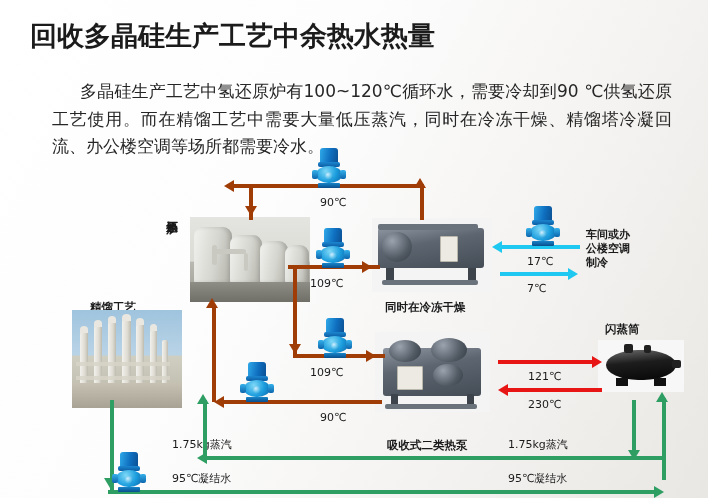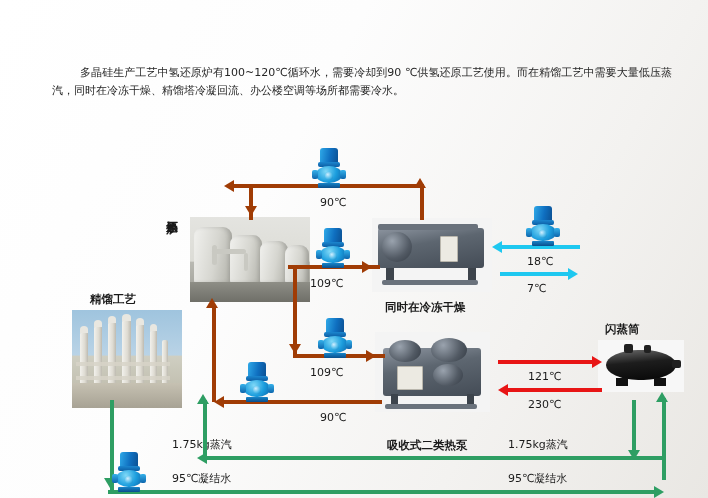--- a/index.html
+++ b/index.html
@@ -16,22 +16,22 @@
     overflow:hidden;
   }
   
   .title{
     position:absolute;left:30px;top:18px;
     font-size:27px;font-weight:bold;color:#1b1b1b;
     letter-spacing:0px;white-space:nowrap;
     font-family:"DejaVu Sans","Liberation Sans",sans-serif;
   }
   .body-text{
-    position:absolute;left:52px;top:64px;width:620px;
-    font-size:11px;line-height:1.62;color:#262626;
+    position:absolute;left:52px;top:78px;width:620px;
+    font-size:17px;line-height:1.62;color:#262626;
     text-indent:28px;text-align:justify;
   }
   
   .lbl{position:absolute;font-size:11px;color:#1a1a1a;white-space:nowrap;}
   .lbl-cn{position:absolute;font-size:11.5px;color:#1a1a1a;white-space:nowrap;font-weight:bold;}
   .lbl-vert{
     position:absolute;font-size:11.5px;color:#1a1a1a;font-weight:bold;
     writing-mode:vertical-rl;text-orientation:upright;line-height:1.05;
   }
   .lbl-multi{position:absolute;font-size:11px;color:#1a1a1a;line-height:1.28;font-weight:bold;}
@@ -134,35 +134,36 @@
   .pump .flange-r{position:absolute;right:0;top:22px;width:6px;height:9px;border-radius:2px;
     background:linear-gradient(#35b1ea,#0d66ad);}
   .pump .base{position:absolute;left:6px;bottom:0;width:22px;height:5px;border-radius:1px;
     background:linear-gradient(#1785c9,#0a4e8c);}
 </style>
 </head>
 <body>
 
 <div id="slide">
 
+  <div class="title">回收多晶硅生产工艺中余热水热量</div>
   <div class="body-text">多晶硅生产工艺中氢还原炉有100~120℃循环水，需要冷却到90 ℃供氢还原工艺使用。而在精馏工艺中需要大量低压蒸汽，同时在冷冻干燥、精馏塔冷凝回流、办公楼空调等场所都需要冷水。</div>
 
   <div class="photo ph-furnace" style="left:190px;top:217px;width:120px;height:85px;">
     <div class="tank" style="left:4px;width:38px;height:56px;"></div>
     <div class="tank" style="left:40px;width:32px;height:48px;"></div>
     <div class="tank" style="left:70px;width:28px;height:42px;"></div>
     <div class="tank" style="left:95px;width:24px;height:38px;"></div>
     <div class="pipe2" style="left:22px;top:32px;width:34px;height:5px;"></div>
     <div class="pipe2" style="left:22px;top:28px;width:5px;height:20px;"></div>
     <div class="pipe2" style="left:54px;top:36px;width:4px;height:18px;"></div>
     <div class="ground"></div>
   </div>
   <div class="lbl-vert" style="left:166px;top:212px;">氢还原炉</div>
 
-  <div class="lbl-cn" style="left:90px;top:292px;">精馏工艺</div>
+  <div class="lbl-cn" style="left:90px;top:300px;">精馏工艺</div>
   <div class="photo ph-distill" style="left:72px;top:310px;width:110px;height:98px;">
     <div class="col" style="left:8px;top:22px;width:8px;height:62px;"></div>
     <div class="cap" style="left:8px;top:16px;width:8px;height:7px;"></div>
     <div class="col" style="left:22px;top:16px;width:8px;height:68px;"></div>
     <div class="cap" style="left:22px;top:10px;width:8px;height:7px;"></div>
     <div class="col" style="left:36px;top:12px;width:8px;height:72px;"></div>
     <div class="cap" style="left:36px;top:6px;width:8px;height:7px;"></div>
     <div class="col" style="left:50px;top:10px;width:9px;height:74px;"></div>
     <div class="cap" style="left:50px;top:4px;width:9px;height:7px;"></div>
     <div class="col" style="left:64px;top:14px;width:8px;height:70px;"></div>
@@ -264,32 +265,37 @@
       <div class="motor-cap"></div>
       <div class="casing"></div>
     <div class="hub"></div>
       <div class="flange-l"></div>
       <div class="flange-r"></div>
       <div class="base"></div>
   </div>
 
   <div class="pipe h cyan" style="left:500px;top:245px;width:80px;"></div>
   <div class="ah ah-l cyan-a" style="left:492px;top:241px;"></div>
-  <div class="lbl" style="left:527px;top:255px;">18℃</div>
+  <div class="lbl" style="left:527px;top:255px;">17℃</div>
   <div class="pipe h cyan" style="left:500px;top:272px;width:70px;"></div>
   <div class="ah ah-r cyan-a" style="left:568px;top:268px;"></div>
   <div class="lbl" style="left:527px;top:282px;">7℃</div>
   <div class="pump" style="left:526px;top:206px;">
     <div class="motor"></div>
       <div class="motor-cap"></div>
       <div class="casing"></div>
     <div class="hub"></div>
       <div class="flange-l"></div>
       <div class="flange-r"></div>
       <div class="base"></div>
+  </div>
+  <div class="lbl-multi" style="left:586px;top:228px;">
+    <div>车间或办</div>
+    <div>公楼空调</div>
+    <div>制冷</div>
   </div>
 
   <div class="pipe h red" style="left:498px;top:360px;width:100px;"></div>
   <div class="ah ah-r red-a" style="left:592px;top:356px;"></div>
   <div class="lbl" style="left:528px;top:370px;">121℃</div>
   <div class="pipe h red" style="left:506px;top:388px;width:96px;"></div>
   <div class="ah ah-l red-a" style="left:498px;top:384px;"></div>
   <div class="lbl" style="left:528px;top:398px;">230℃</div>
 
   <div class="pipe v green" style="left:632px;top:400px;height:60px;"></div>

